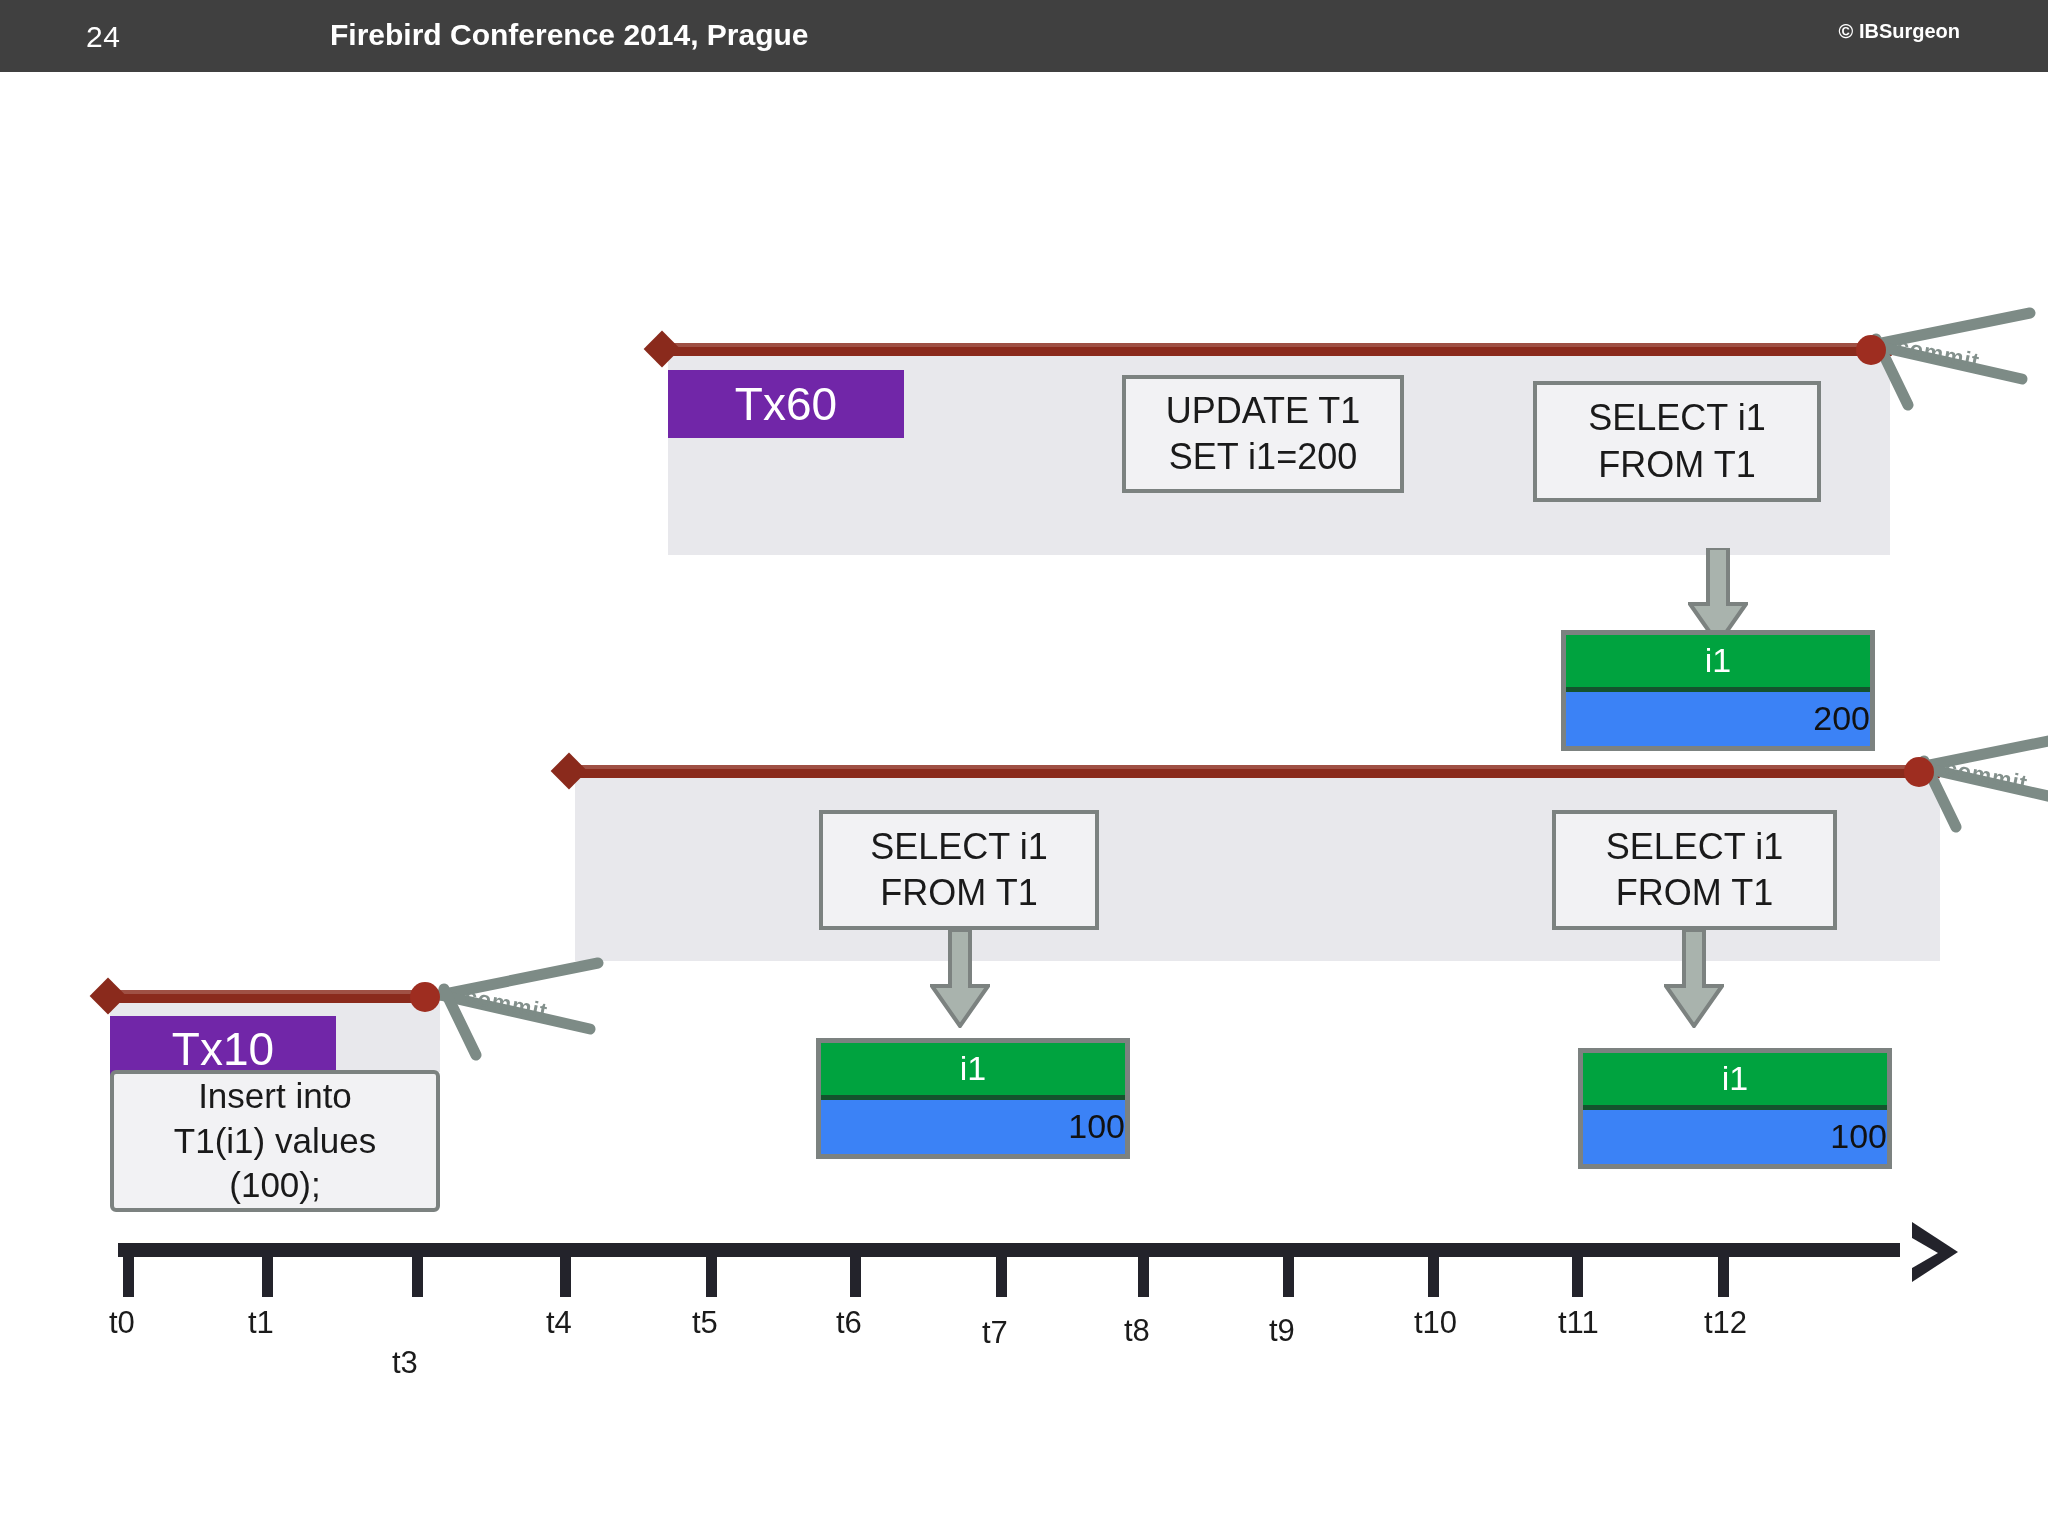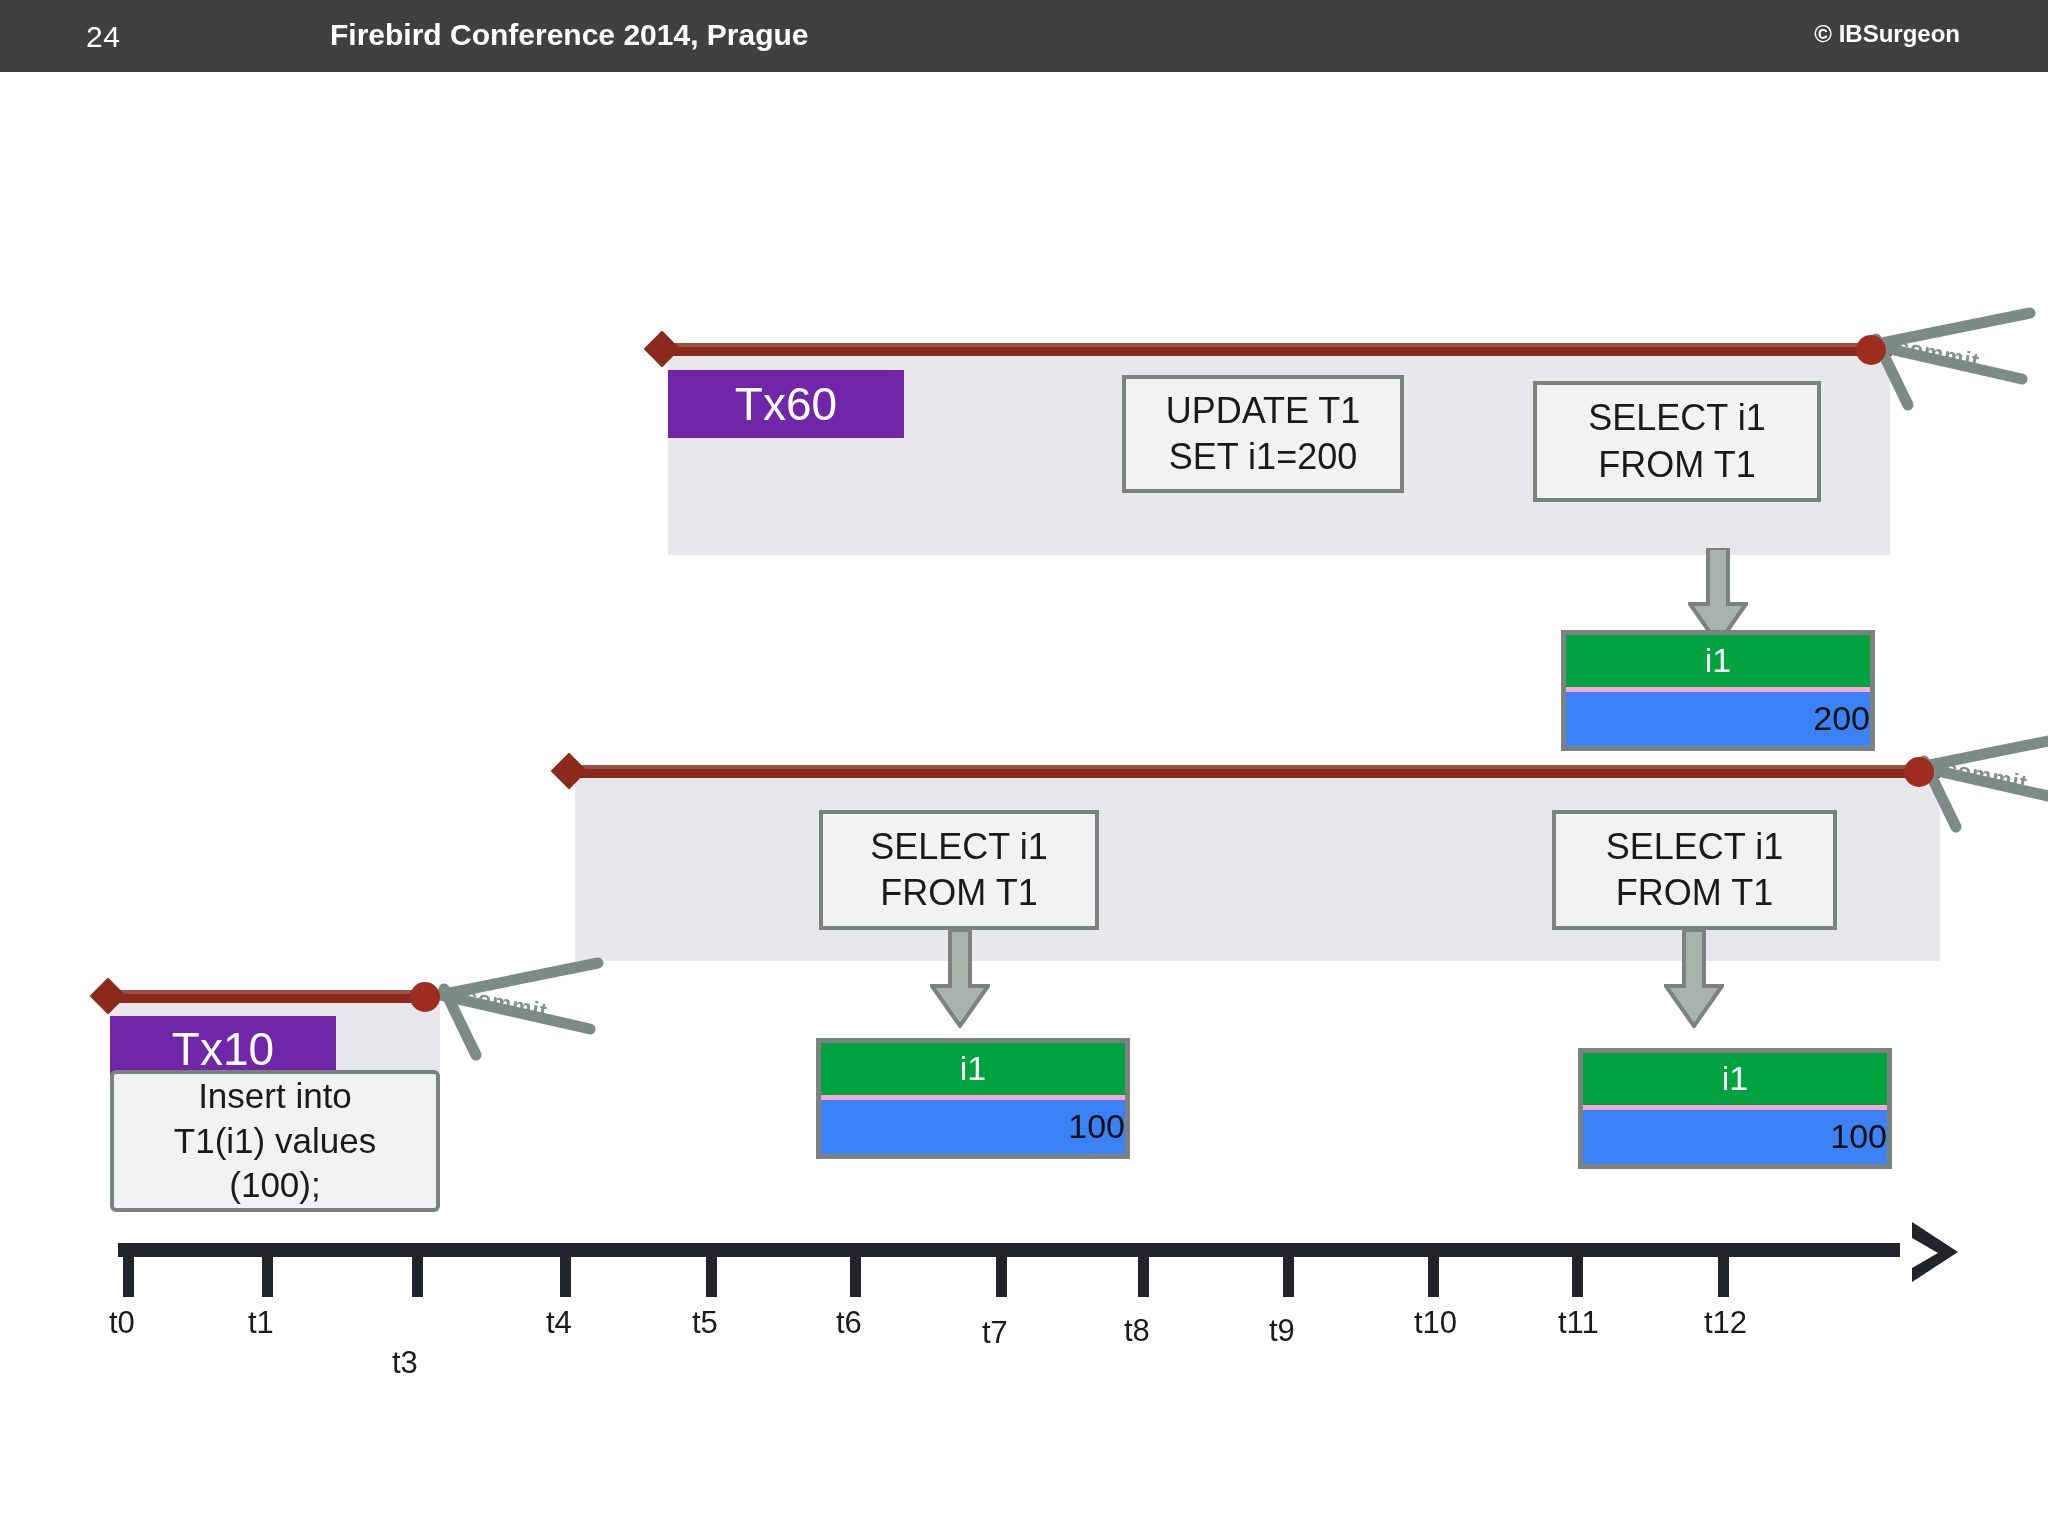--- a/index.html
+++ b/index.html
@@ -22,21 +22,21 @@
     position:absolute;left:86px;top:20px;
     font-size:30px;color:#ffffff;font-weight:400;
     letter-spacing:.5px;
   }
   .hdr-conf{
     position:absolute;left:330px;top:18px;
     font-size:30px;color:#ffffff;font-weight:bold;
   }
   .hdr-copy{
     position:absolute;right:88px;top:20px;
-    font-size:24px;color:#ffffff;font-weight:bold;
+    font-size:20px;color:#ffffff;font-weight:bold;
   }
 
   
   .title{
     position:absolute;left:0;top:78px;width:2048px;
     text-align:center;
     font-size:86px;color:#111111;font-weight:400;
     letter-spacing:-1px;
     line-height:1.05;
   }
@@ -105,21 +105,21 @@
     position:absolute;
     border:5px solid #7c8280;
     background:#ffffff;
     box-sizing:border-box;
   }
   .restbl .hd{
     background:#00a33f;color:#ffffff;
     font-size:34px;text-align:center;
     line-height:1;
     padding:8px 0 10px 0;
-    border-bottom:5px solid #f9a8d4;
+    border-bottom:5px solid #14532d;
   }
   .restbl .cell{
     background:#3b82f6;color:#111111;
     font-size:34px;text-align:right;
     line-height:1;
     padding:9px 0 11px 12px;
   }
 
   
   .axis{position:absolute;left:118px;top:1243px;width:1810px;height:14px;background:#23232b;}

